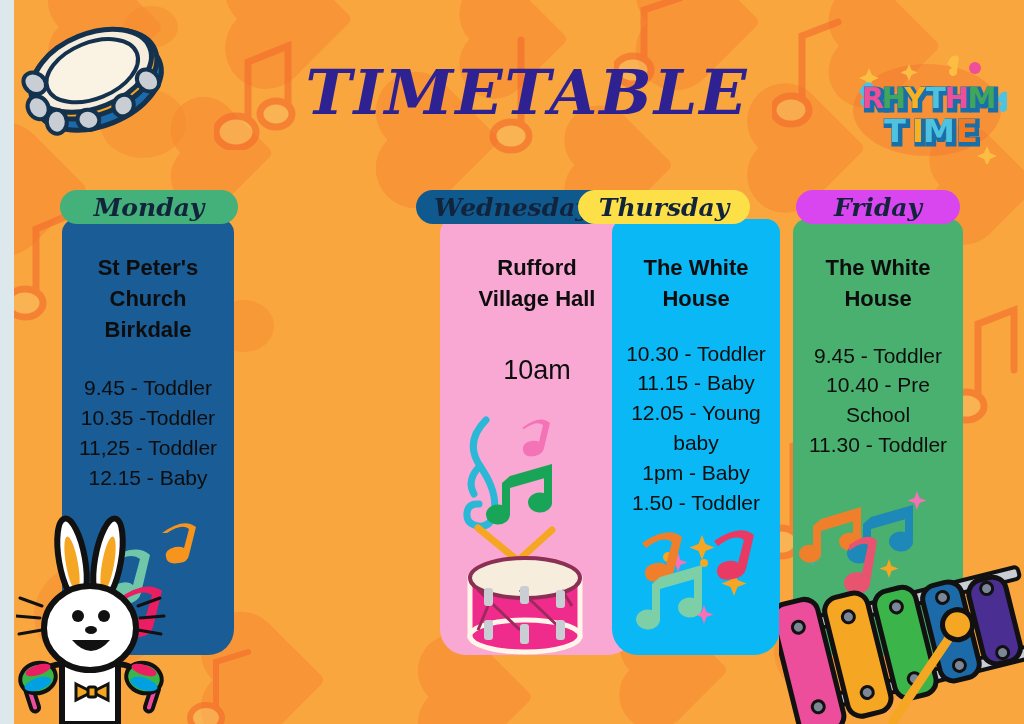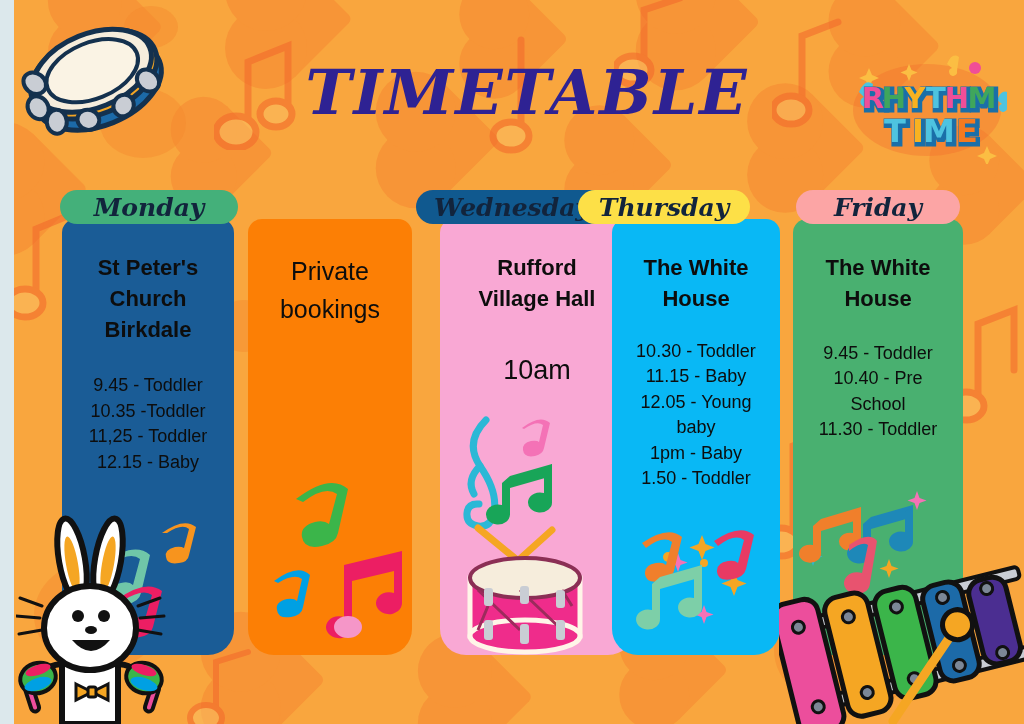--- a/index.html
+++ b/index.html
@@ -50,21 +50,21 @@
     border-radius:25px; display:flex; align-items:center; justify-content:center;
     font-family:"DejaVu Serif", serif;
     font-style:italic; font-weight:700; font-size:25px; color:#12243C;
     z-index:7; white-space:nowrap;
   }
   .venue {
     text-align:center; font-weight:700; font-size:22px; line-height:1.4;
     color:#0D0D0D; padding:0 12px; white-space:pre-line;
   }
   .times {
-    text-align:center; font-size:18px; line-height:1.42; color:#0D0D0D;
+    text-align:center; font-size:21px; line-height:1.42; color:#0D0D0D;
     padding:0 4px; margin-top:28px; white-space:pre-line;
   }
   .col-decor { position:absolute; left:0; right:0; bottom:4px; height:140px; }
 
   
   .tambourine { position:absolute; left:2px; top:12px; width:160px; height:135px; z-index:8; }
   .bunny { position:absolute; left:2px; top:512px; width:165px; height:212px; z-index:9; }
   .xylo { position:absolute; left:765px; top:565px; width:259px; height:159px; z-index:9; }
 </style>
 </head>
@@ -206,43 +206,20 @@
           <g fill="#EC1E63">
             <path d="M56 88 q28-20 44-8 l-9 36 q-2 8-13 10 -15 3-17-7 -2-9 11-12 8-2 11 1 l7-24 q-9-7-28 5z"></path>
           </g>
         </svg>
       </div>
     </div>
     <div class="hdr" style="left:46px; width:178px; background:#44B07A;">
       <span>Monday</span>
     </div>
 
-    <div class="col" style="left:234px; width:164px; background:#FC7F05;">
-      <div class="col-inner">
-        <div class="venue" style="font-weight:400; font-size:25px; line-height:1.5;">Private
-bookings</div>
-        <div class="times"></div>
-      </div>
-      <div class="col-decor" style="height:170px; bottom:10px;">
-        <svg width="164" height="170" viewBox="0 0 164 170">
-          <g fill="#3BB54A">
-            <path d="M48 24 q34-26 52-10 l-10 44 q-2 10-16 13 -18 4-20-9 -2-11 13-15 9-2 14 2 l8-30 q-12-9-34 8z"></path>
-          </g>
-          <g fill="#00A0E3">
-            <path d="M26 106 q24-18 36-6 l-7 32 q-1 8-12 10 -13 2-14-7 -2-8 10-11 7-1 10 2 l5-22 q-8-6-24 4z"></path>
-          </g>
-          <g fill="#EC1E63">
-            <path d="M96 90 l58-14 v52 a13 11 0 1 1 -8-10 V96 l-42 10 v46 a13 11 0 1 1 -8-10z"></path>
-          </g>
-          <g fill="#F596C8">
-            <ellipse cx="100" cy="152" rx="14" ry="11"></ellipse>
-          </g>
-        </svg>
-      </div>
-    </div>
 
     <div class="col" style="left:426px; width:194px; background:#f9a8d4;">
       <div class="col-inner">
         <div class="venue">Rufford
 Village Hall</div>
         <div class="times" style="font-size:27px; margin-top:36px;">10am</div>
       </div>
       <div class="col-decor" style="height:245px; bottom:0;">
         <svg width="170" height="245" viewBox="0 0 170 245">
 
@@ -369,21 +346,21 @@
             <path d="M78 34 v36 a12 10 0 1 1 -8-9 V41z"></path>
             <path d="M120 22 v36 a12 10 0 1 1 -8-9 V29z"></path>
           </g>
 
           <g fill="#E8536F">
             <path d="M56 62 q20-14 28-4 l-7 42 a13 11 0 1 1 -8-10 l6-28 q-6-4-19 6z"></path>
           </g>
         </svg>
       </div>
     </div>
-    <div class="hdr" style="left:782px; width:164px; background:#fca5a5;">
+    <div class="hdr" style="left:782px; width:164px; background:#d946ef;">
       <span>Friday</span>
     </div>
   </div>
 
   <div class="tambourine">
     <svg width="160" height="135" viewBox="0 0 160 135">
       <g transform="rotate(-22 80 68)">
         <ellipse cx="80" cy="74" rx="66" ry="40" fill="#1C6AA8" stroke="#14314E" stroke-width="5"></ellipse>
         <ellipse cx="80" cy="62" rx="66" ry="40" fill="#F5A623" stroke="#14314E" stroke-width="5"></ellipse>
         <ellipse cx="80" cy="58" rx="62" ry="37" fill="#F6EDDC" stroke="#14314E" stroke-width="5"></ellipse>

